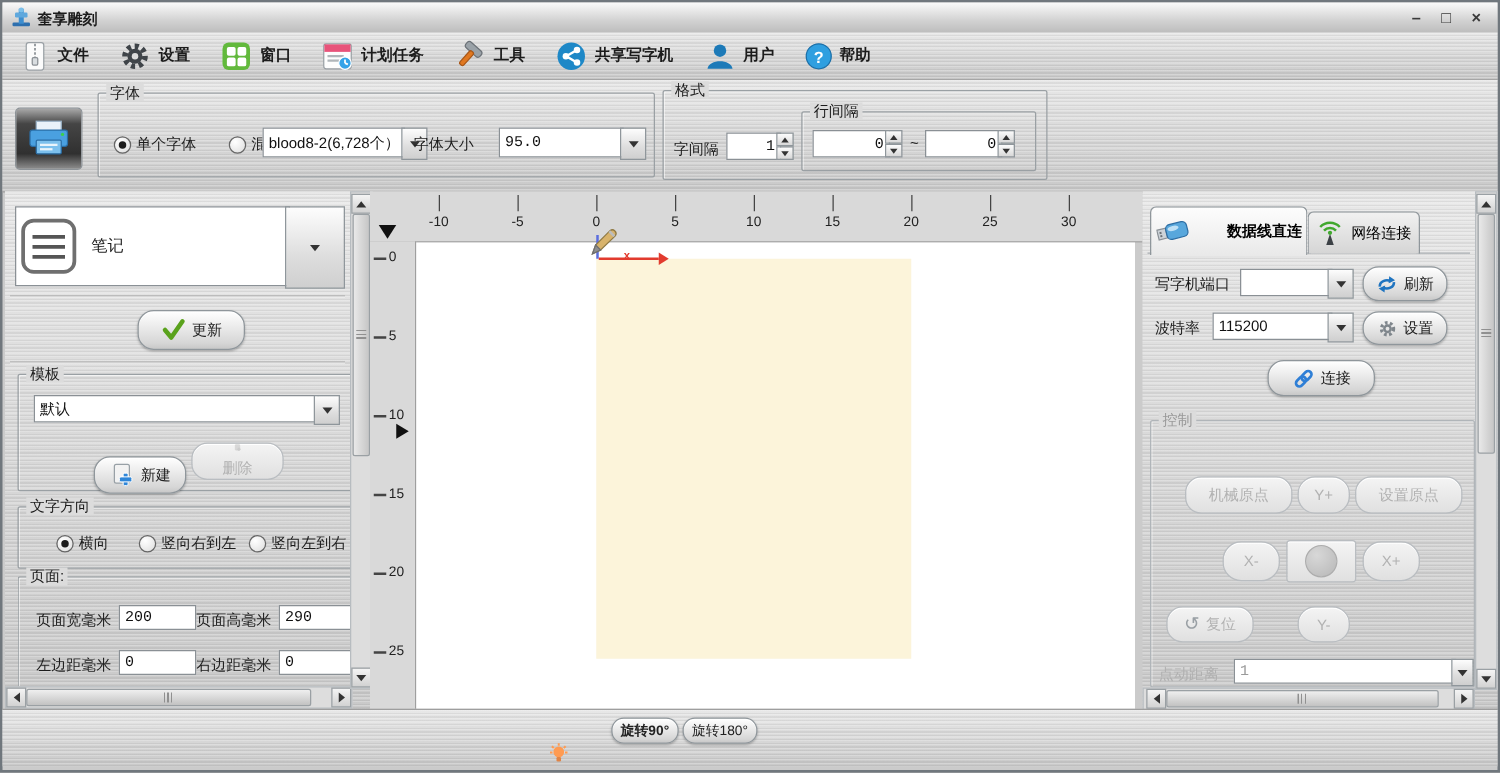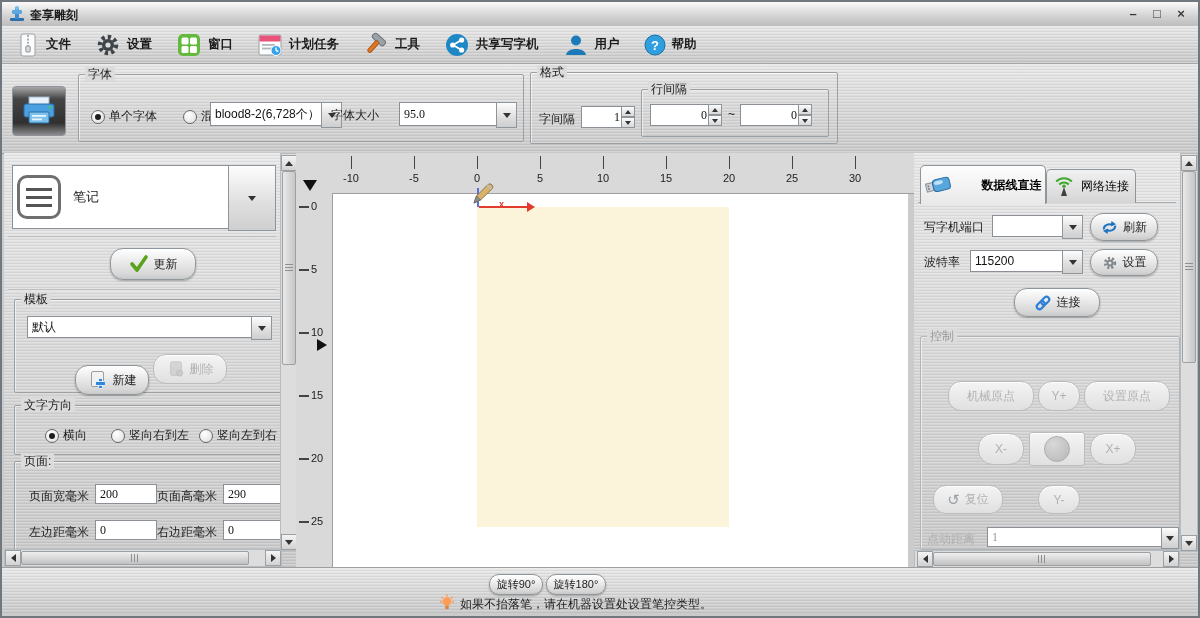--- a/index.html
+++ b/index.html
@@ -23,21 +23,21 @@
   .btn{position:absolute;display:flex;align-items:center;justify-content:center;gap:5px;
       border-radius:13px;border:1px solid #8f969b;
       background:linear-gradient(180deg,#ffffff,#ececec 40%,#d6d6d6 85%,#c8c8c8);
       box-shadow:0 1px 2px rgba(0,0,0,.28), inset 0 1px 0 #fff;
       font-size:12px;color:#222;cursor:pointer;white-space:nowrap;}
   .btn.disb{color:#b2b2b2;box-shadow:inset 0 1px 0 #fff;border-color:#b9bdc1;
       background:linear-gradient(180deg,#f4f4f4,#e0e0e0);cursor:default;}
   
   .fld{position:absolute;background:#fff;border:1px solid #8a9095;font-size:12px;color:#111;
       padding:0 4px;display:flex;align-items:center;overflow:hidden;white-space:nowrap;}
-  input.fld{padding:0 4px;margin:0;outline:none;font-family:Liberation Serif, serif;}
+  input.fld{padding:0 4px;margin:0;outline:none;font-family:Liberation Mono, monospace;}
   .ddbtn{position:absolute;border:1px solid #8f969b;display:flex;align-items:center;justify-content:center;
       background:linear-gradient(180deg,#fdfdfd,#dedede 60%,#cfcfcf);cursor:pointer;}
   
   .tri-down{width:0;height:0;border-left:4px solid transparent;border-right:4px solid transparent;border-top:5px solid #333;}
   .tri-up{width:0;height:0;border-left:4px solid transparent;border-right:4px solid transparent;border-bottom:5px solid #333;}
   .tri-left{width:0;height:0;border-top:4px solid transparent;border-bottom:4px solid transparent;border-right:5px solid #333;}
   .tri-right{width:0;height:0;border-top:4px solid transparent;border-bottom:4px solid transparent;border-left:5px solid #333;}
   .spin{position:absolute;width:14px;display:flex;flex-direction:column;}
   .spin>div{flex:1;border:1px solid #8f969b;background:linear-gradient(180deg,#fcfcfc,#d8d8d8);
       display:flex;align-items:center;justify-content:center;cursor:pointer;}
@@ -273,21 +273,21 @@
           <span class="tri-down"></span>
         </div>
       <div class="btn" style="left:60px;top:65px;width:72px;height:28px;">
         <svg width="20" height="20" viewBox="0 0 20 20">
           <rect x="3.5" y="1.5" width="12" height="15" rx="1.5" fill="#f2f2f2" stroke="#98a0a6"></rect>
           <rect x="10.5" y="8.5" width="4" height="10" rx="1.2" fill="#2f86d8" stroke="#fff" stroke-width=".8"></rect>
           <rect x="7.5" y="11.5" width="10" height="4" rx="1.2" fill="#2f86d8" stroke="#fff" stroke-width=".8"></rect>
         </svg>
         <span>新建</span>
       </div>
-      <div class="btn disb" style="left:138px;top:54px;width:72px;height:28px;">
+      <div class="btn disb" style="left:138px;top:54px;width:72px;height:28px;flex-direction:column;">
         <svg width="18" height="18" viewBox="0 0 20 20" opacity="0.55">
           <rect x="4" y="2" width="12" height="15" rx="1.5" fill="#c2c2c2" stroke="#a8a8a8"></rect>
           <circle cx="14" cy="14.5" r="3.4" fill="#b5b5b5" stroke="#9c9c9c"></circle>
         </svg>
         <span>删除</span>
       </div>
     </div>
 
     <div class="gb" style="left:10px;top:252px;width:266px;height:48px;">
       <span class="lbl">文字方向</span>
@@ -515,31 +515,30 @@
       <div class="sthumb h" style="left:18px;top:1px;width:216px;height:12px;">
           <span class="griph"></span>
         </div>
       <div class="sbtn" style="left:248px;top:0;width:14px;height:14px;">
           <span class="tri-right"></span>
         </div>
     </div>
   </div>
 
   <div class="abs metal" style="left:0;top:565px;width:1196px;height:45px;border-top:1px solid #9e9e9e;">
-    <div class="btn" style="left:487px;top:6px;width:52px;height:19px;font-size:11px;border-radius:10px;">
+    <div class="btn" style="left:487px;top:6px;width:52px;height:19px;font-size:11px;border-radius:10px;font-weight:bold;">
       <span>旋转90°</span>
       </div>
     <div class="btn" style="left:544px;top:6px;width:58px;height:19px;font-size:11px;border-radius:10px;">
       <span>旋转180°</span>
       </div>
     <svg class="abs" style="left:437px;top:26px;" width="16" height="17" viewBox="0 0 16 17">
       <line x1="8" y1="0.5" x2="8" y2="2.5" stroke="#ff9b52" stroke-width="1.6"></line>
       <line x1="2.5" y1="3" x2="4" y2="4.4" stroke="#ff9b52" stroke-width="1.6"></line>
       <line x1="13.5" y1="3" x2="12" y2="4.4" stroke="#ff9b52" stroke-width="1.6"></line>
       <line x1="1" y1="8" x2="3" y2="8" stroke="#ff9b52" stroke-width="1.6"></line>
       <line x1="15" y1="8" x2="13" y2="8" stroke="#ff9b52" stroke-width="1.6"></line>
       <circle cx="8" cy="7.5" r="4.3" fill="#ff9b52"></circle>
       <rect x="6.2" y="11.6" width="3.6" height="3.6" rx="1" fill="#e08446"></rect>
     </svg>
-    <div class="abs txt" style="left:458px;top:28px;">如果不抬落笔，请在机器设置处设置笔控类型。</div>
   </div>
 
 </div>
 
 </body></html>

